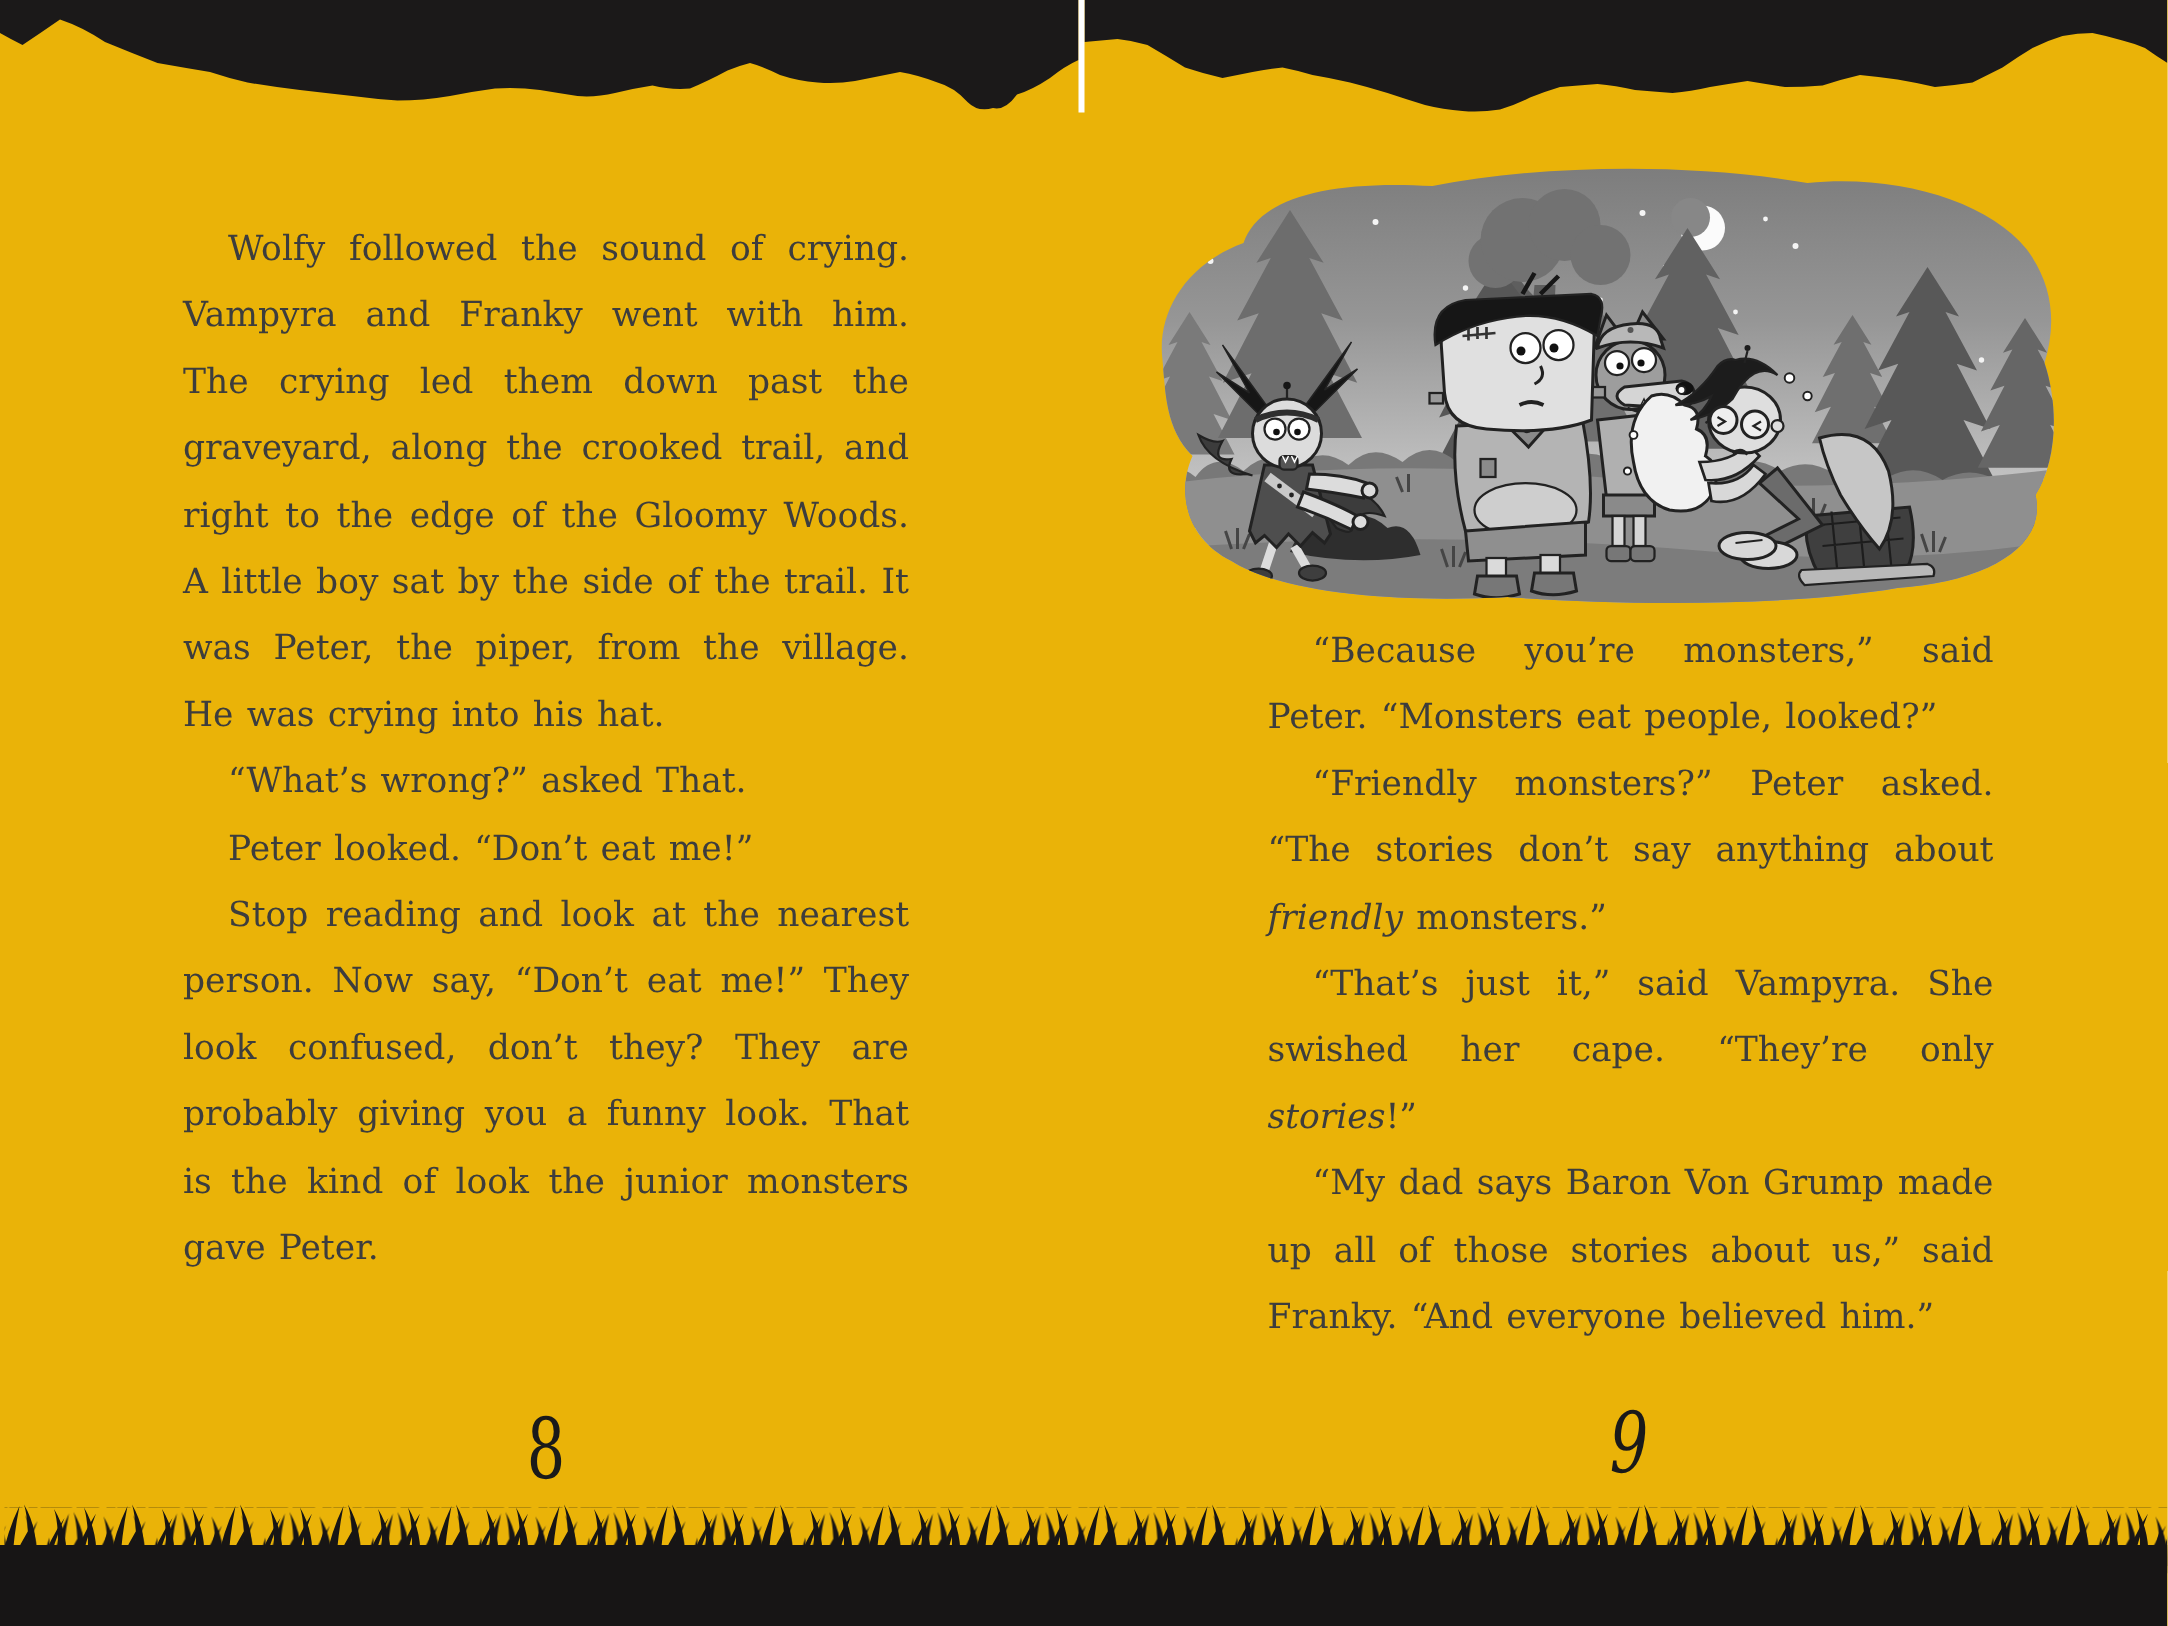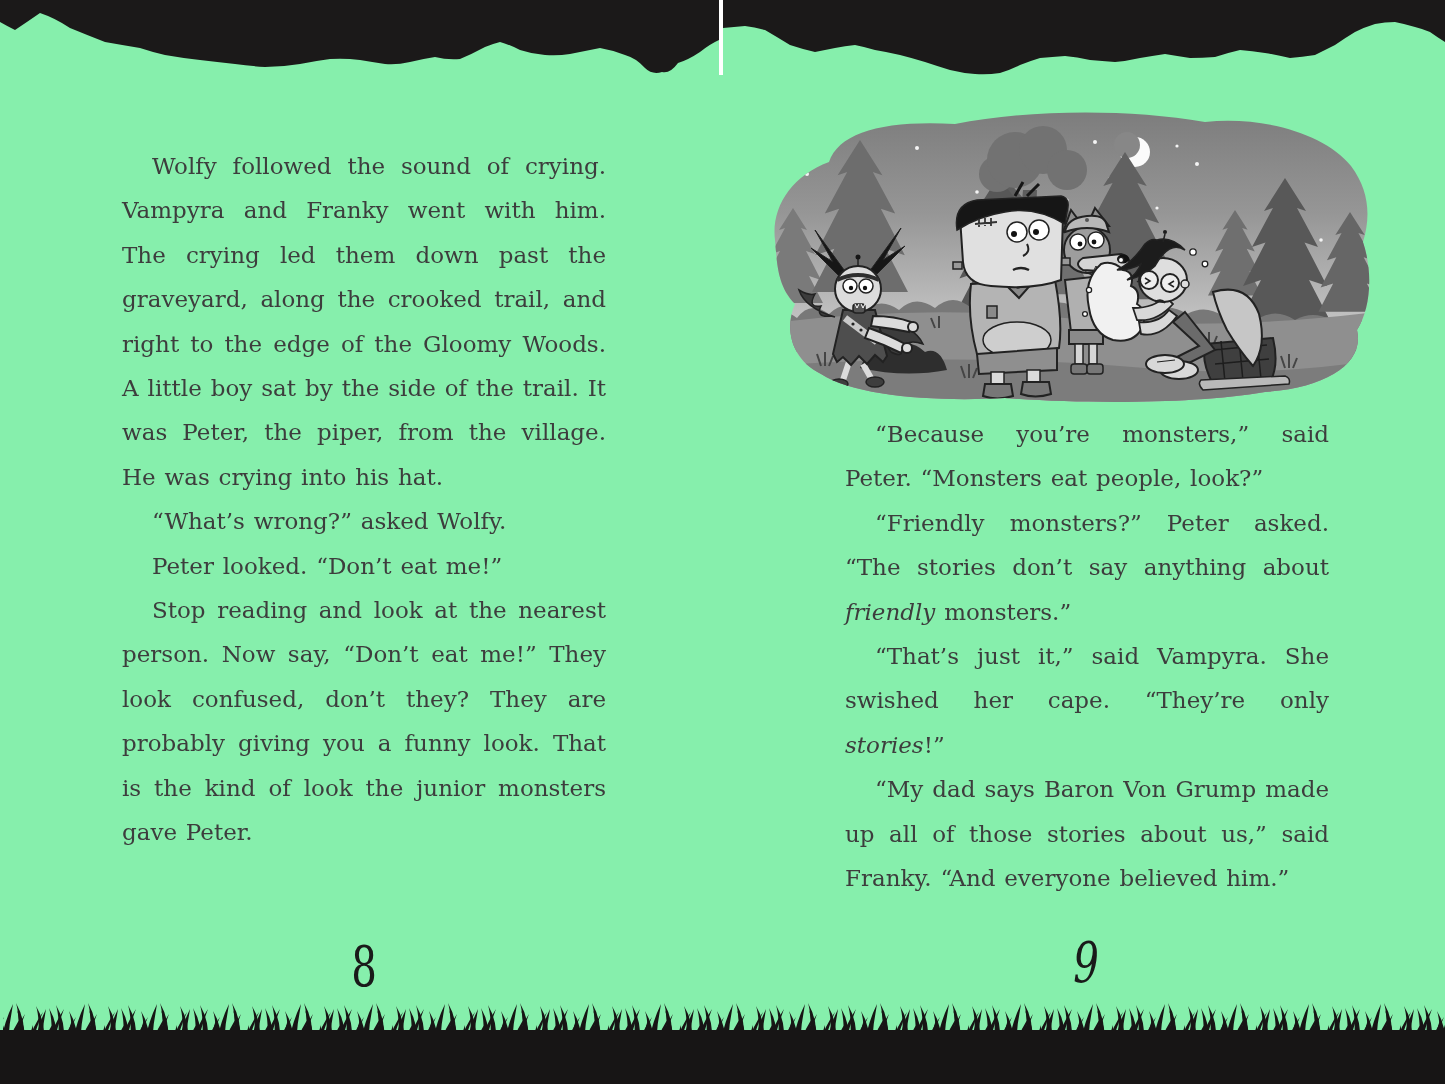--- a/index.html
+++ b/index.html
@@ -1,18 +1,18 @@
 <!DOCTYPE html>
 <html><head>
 <meta charset="utf-8">
 <style>
   * { margin:0; padding:0; box-sizing:border-box; }
   html,body { width:1445px; height:1084px; }
   body { background:#ffffff; font-family:"DejaVu Serif", serif; position:relative; overflow:hidden; }
-  .spread { position:absolute; inset:0; background:#86efac;padding-left:39px; }
+  .spread { position:absolute; inset:0; background:#eab308;padding-left:39px; }
 
   svg.border-top { position:absolute; left:0; top:0; width:1445px; height:92px; display:block; }
   svg.border-bottom { position:absolute; left:0; bottom:0; width:1445px; height:84px; display:block; }
   svg.illustration { position:absolute; left:765px; top:112px; width:612px; height:292px; }
 
   .text-block { position:absolute; width:484px; font-size:23px; line-height:44.4px;
                 color:#3d3d3d; text-align:justify; word-spacing:1.5px; }
   .text-block p { margin:0; text-indent:30px; }
   .text-block .it { font-style:italic; }
   .text-left  { left:122px; top:144px; }
@@ -225,30 +225,30 @@
           <circle cx="324" cy="178" r="2.6"></circle>
             <circle cx="320" cy="202" r="2.4"></circle>
         </g>
       </g>
     </g>
   </svg>
 
   <div>
     <div class="text-block text-left">
         <p><span>Wolfy followed the sound of crying. Vampyra and Franky went with him. The crying led them down past the graveyard, along the crooked trail, and right to the edge of the Gloomy Woods. A little boy sat by the side of the trail. It was Peter, the piper, from the village. He was crying into his hat.</span></p>
-        <p><span>“What’s wrong?” asked Wolfy.</span></p>
+        <p><span>“What’s wrong?” asked That.</span></p>
         <p><span>Peter looked. “Don’t eat me!”</span></p>
         <p><span>Stop reading and look at the nearest person. Now say, “Don’t eat me!” They look confused, don’t they? They are probably giving you a funny look. That is the kind of look the junior monsters gave Peter.</span></p>
       </div>
     <div class="page-number pn-left">8</div>
   </div>
 
   <div>
     <div class="text-block text-right">
-        <p><span>“Because you’re monsters,” said Peter. “Monsters eat people, look?”</span></p>
+        <p><span>“Because you’re monsters,” said Peter. “Monsters eat people, looked?”</span></p>
         <p><span>“Friendly monsters?” Peter asked. “The stories don’t say anything about </span><span class="it">friendly</span><span> monsters.”</span></p>
         <p><span>“That’s just it,” said Vampyra. She swished her cape. “They’re only </span><span class="it">stories</span><span>!”</span></p>
         <p><span>“My dad says Baron Von Grump made up all of those stories about us,” said Franky. “And everyone believed him.”</span></p>
       </div>
     <div class="page-number pn-right">9</div>
   </div>
 
   <svg class="border-bottom" viewBox="0 0 1445 84" preserveAspectRatio="none">
     <defs>
       <pattern id="grassTuft" patternUnits="userSpaceOnUse" width="72" height="44">

